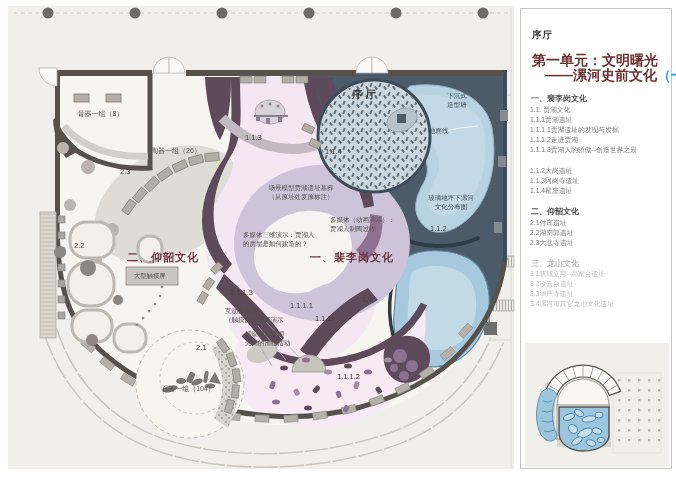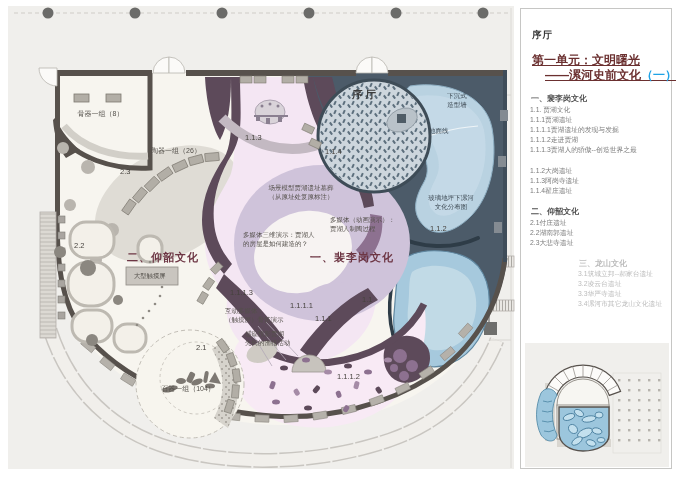--- a/index.html
+++ b/index.html
@@ -11,25 +11,25 @@
   .lbl-num{font-size:7.5px;color:#46423e;}
   .lbl-slate{color:#3c4852;}
   .zone-title{position:absolute;font-weight:bold;font-size:11px;color:#6d3644;letter-spacing:1px;white-space:nowrap;}
   .plan-lobby{position:absolute;font-weight:bold;font-size:10.5px;color:#3b3b3b;letter-spacing:3px;}
   #watermark{position:absolute;left:86px;top:212px;width:440px;font-size:34px;letter-spacing:1px;
              color:rgba(236,232,226,0.62);font-weight:bold;white-space:nowrap;
              text-shadow:0 0 1px rgba(160,152,145,0.35);pointer-events:none;}
   #panel{position:absolute;left:520px;top:8px;width:152px;height:461px;background:#fff;
          border:1px solid #c6c6c4;box-sizing:border-box;}
   .p-lobby{position:absolute;left:11px;top:20px;font-size:9.5px;font-weight:bold;color:#333;letter-spacing:1px;}
-  .p-unit{position:absolute;font-size:12px;font-weight:bold;color:#6b3030;white-space:nowrap;text-decoration:underline;}
+  .p-unit{position:absolute;font-size:14px;font-weight:bold;color:#6b3030;white-space:nowrap;}
   .p-mark{color:#1fa3e6;}
   .p-sec{position:absolute;left:10px;font-size:8px;font-weight:bold;color:#4e4e4e;white-space:nowrap;}
   .p-item{position:absolute;left:9px;font-size:6.8px;color:#7b7b7b;white-space:nowrap;}
-  .muted{color:#bcbcbc;margin-left:48px;}
+  .muted{color:#bcbcbc;}
   .floor-label{position:absolute;left:117px;top:347px;font-size:11px;font-weight:bold;color:#49525c;}
   #minimap{position:absolute;left:4px;top:334px;}
 </style>
 </head>
 <body>
 
 <div id="stage">
 
   <svg id="plan-svg" width="516" height="477" viewBox="0 0 516 477">
     <defs>

